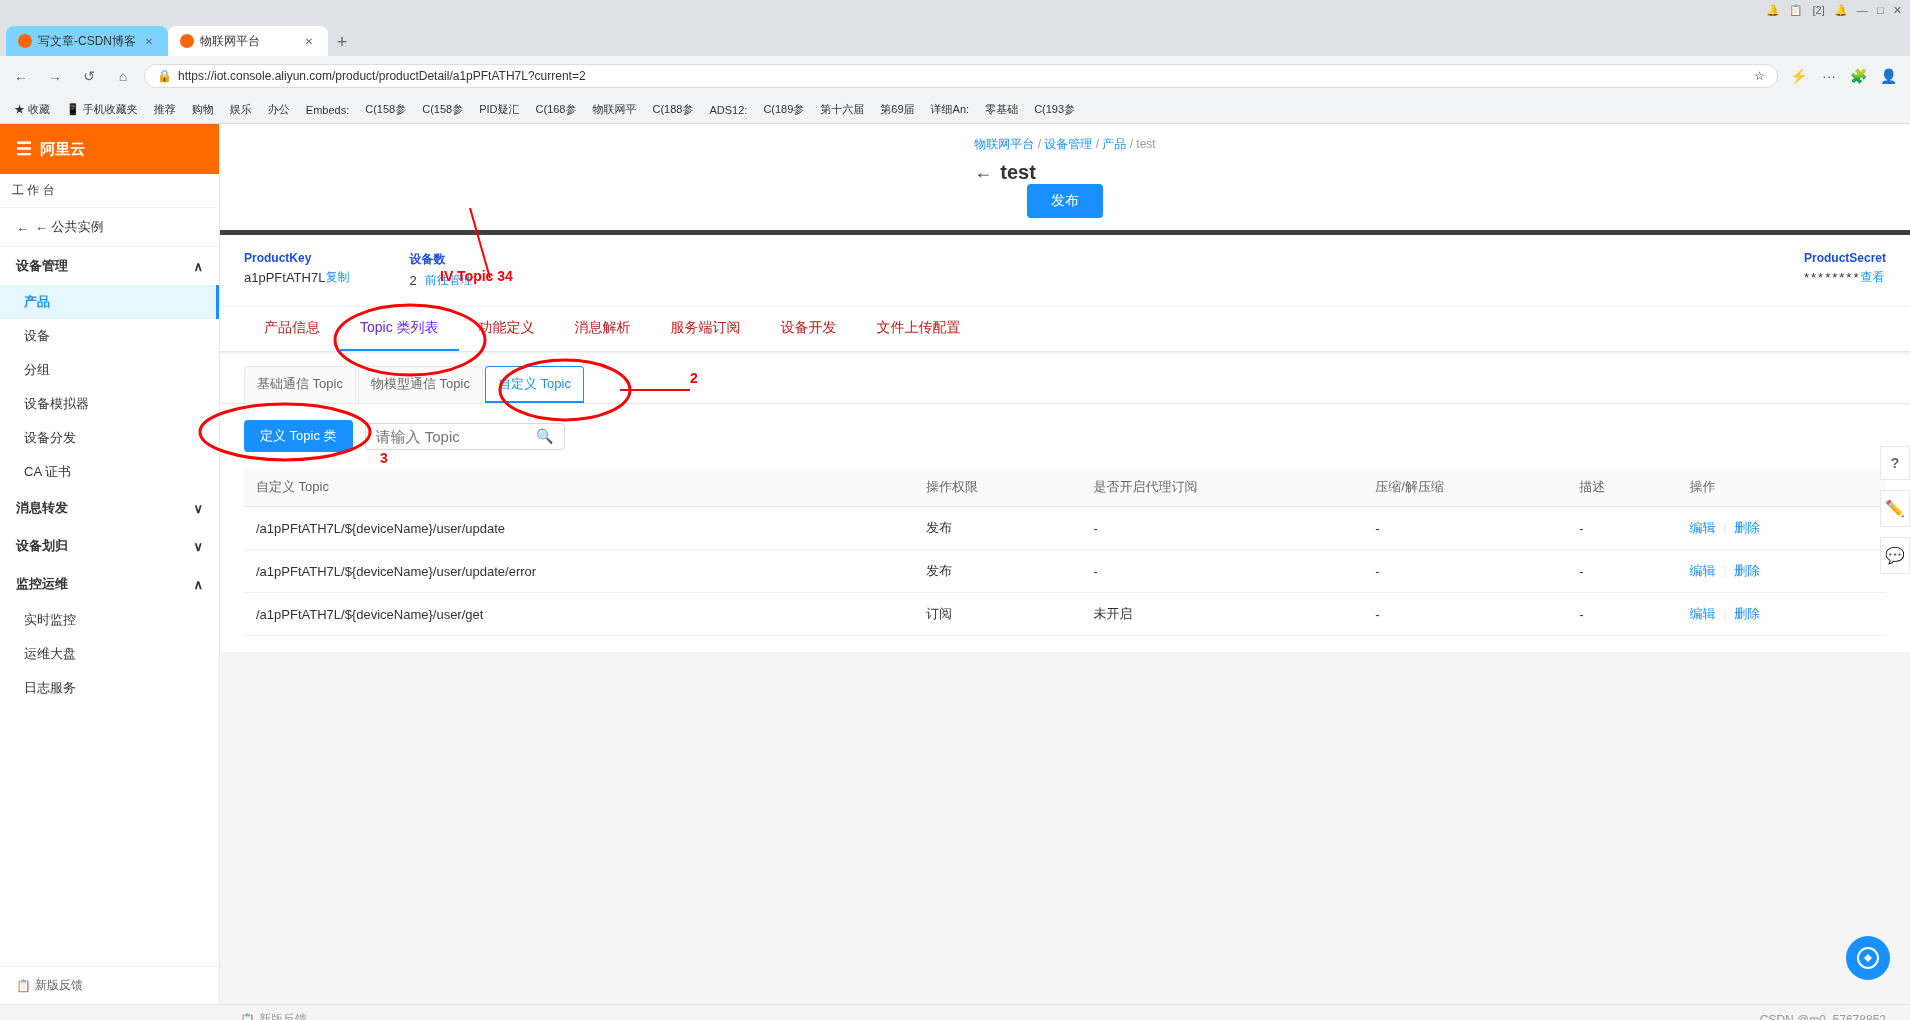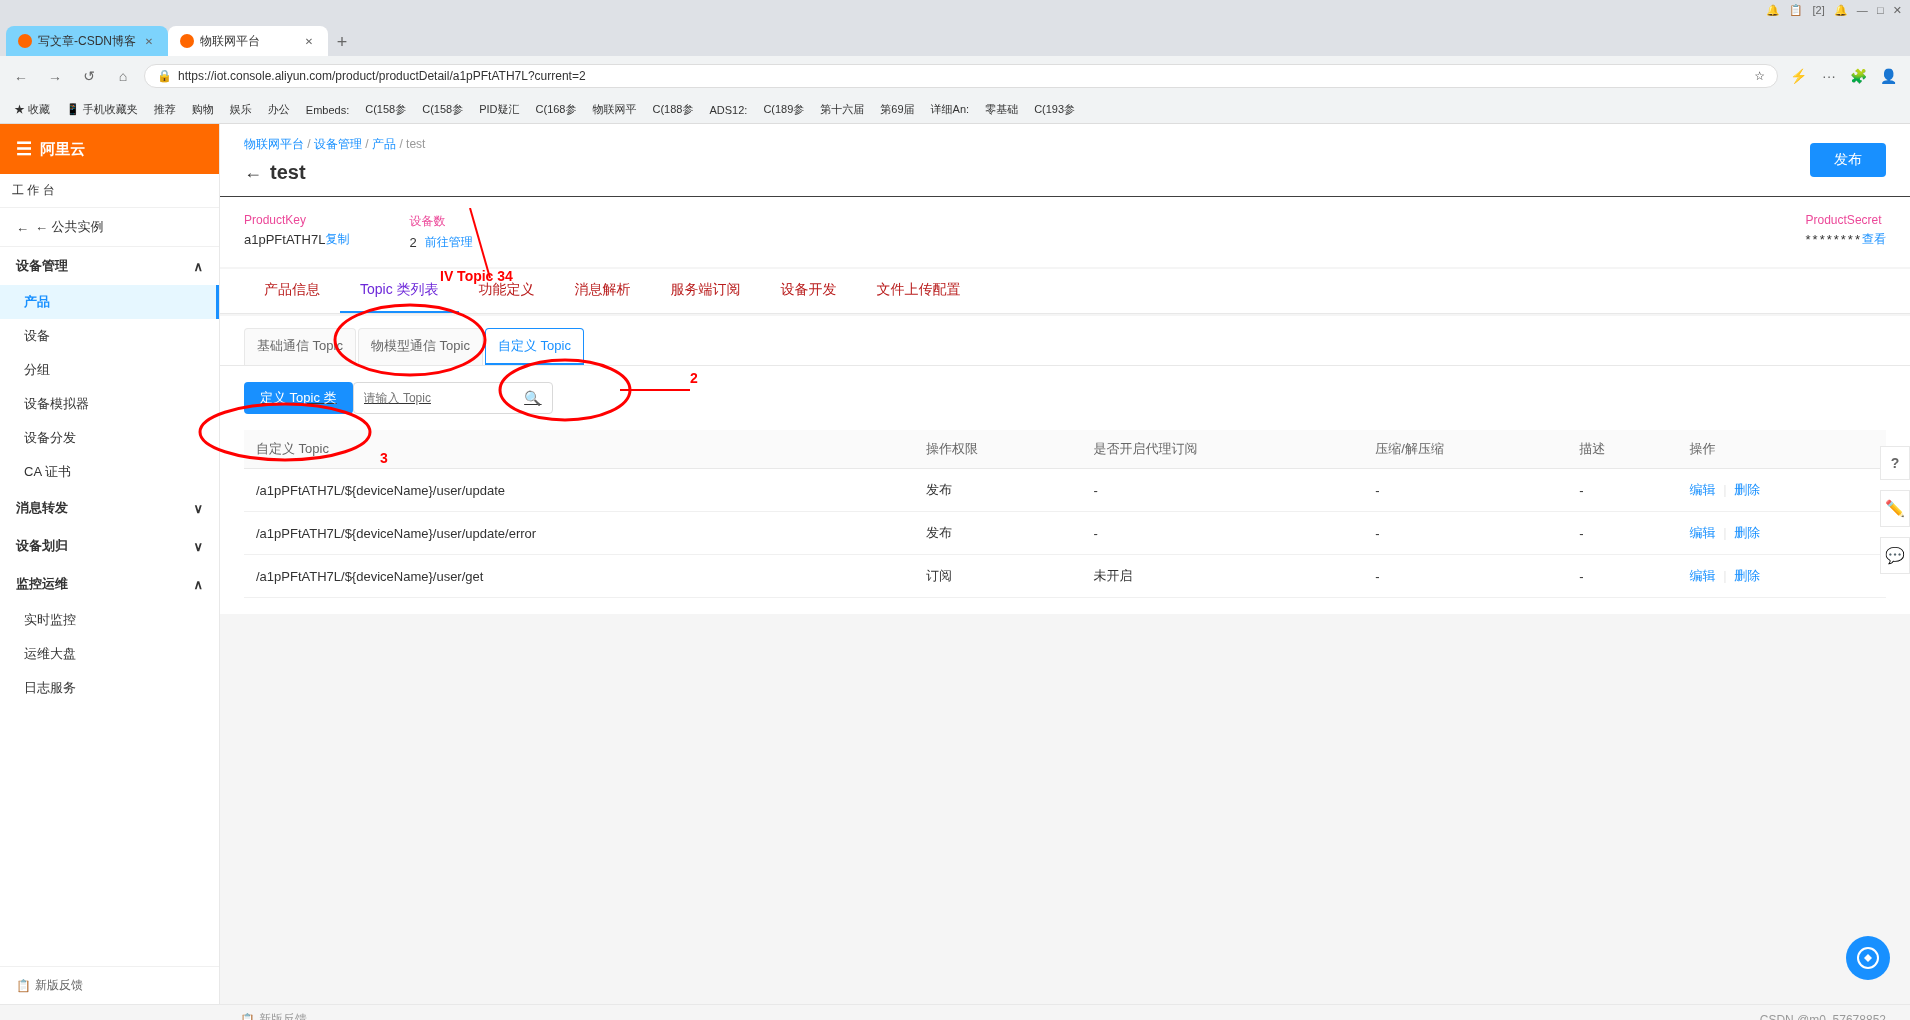--- a/index.html
+++ b/index.html
@@ -30,53 +30,53 @@
     .sidebar { width: 220px; background: #fff; border-right: 1px solid #e8e8e8; display: flex; flex-direction: column; overflow-y: auto; }
     .sidebar-header { display: flex; align-items: center; padding: 12px 16px; background: #ff6a00; color: #fff; gap: 8px; font-size: 14px; font-weight: bold; }
     .sidebar-back { display: flex; align-items: center; padding: 10px 16px; border-bottom: 1px solid #f0f0f0; cursor: pointer; color: #333; gap: 6px; font-size: 13px; }
     .sidebar-section { padding: 0; }
     .sidebar-section-header { display: flex; align-items: center; justify-content: space-between; padding: 10px 16px; color: #333; font-size: 13px; font-weight: bold; cursor: pointer; }
     .sidebar-item { display: flex; align-items: center; padding: 8px 16px 8px 24px; cursor: pointer; color: #333; font-size: 13px; }
     .sidebar-item.active { background: #e6f7ff; color: #1890ff; font-weight: bold; border-right: 3px solid #1890ff; }
     
     
     .main-content { flex: 1; overflow-y: auto; background: #f5f5f5; }
-    .page-header { background: #fff; padding: 12px 24px; border-bottom: 1px solid #404040; display: flex; align-items: center; justify-content: space-between; }
+    .page-header { background: #fff; padding: 12px 24px; border-bottom: 5px solid #404040; display: flex; align-items: center; justify-content: space-between; flex-direction: column; }
     .breadcrumb { font-size: 12px; color: #999; margin-bottom: 8px; }
     .breadcrumb span { color: #999; }
     .breadcrumb a { color: #1890ff; cursor: pointer; }
     .page-title { display: flex; align-items: center; gap: 8px; font-size: 20px; font-weight: bold; color: #333; }
     .publish-btn { background: #1890ff; color: #fff; border: none; padding: 8px 24px; border-radius: 4px; font-size: 14px; cursor: pointer; }
     
     .product-info { background: #fff; padding: 16px 24px; display: flex; gap: 60px; align-items: flex-start; }
     .info-item { display: flex; flex-direction: column; gap: 4px; }
-    .info-label { font-size: 12px; color: #ec4899; }
+    .info-label { font-size: 12px; color: #1d4ed8; font-weight: bold; }
     .info-value { font-size: 13px; color: #333; display: flex; align-items: center; gap: 0; }
     .info-link { color: #1890ff; cursor: pointer; font-size: 12px; }
     .info-masked { letter-spacing: 2px; color: #333; }
     .device-count { display: flex; align-items: center; gap: 8px; }
     
     
     .tabs-container { background: #fff; border-bottom: 1px solid #e8e8e8; padding: 0 24px; margin-top: 2px; }
     .tabs { display: flex; gap: 0; }
     .tab { padding: 12px 20px; cursor: pointer; font-size: 14px; color: #b91c1c; border-bottom: 2px solid transparent; white-space: nowrap; }
     .tab.active { color: #1890ff; border-bottom: 2px solid #1890ff; font-weight: 500; }
     
     
     .sub-tabs-container { background: #fff; padding: 12px 24px 0; margin-top: 2px; border-bottom: 1px solid #e8e8e8; }
     .sub-tabs { display: flex; gap: 0; }
     .sub-tab { padding: 8px 12px; cursor: pointer; font-size: 13px; color: #666; border: 1px solid #e8e8e8; border-bottom: none; margin-right: 2px; border-radius: 4px 4px 0 0; background: #fafafa; }
     .sub-tab.active { color: #1890ff; background: #fff; border-bottom: 2px solid #fff; font-weight: 500; border-color: #1890ff; }
     
     
     .topic-area { background: #fff; margin: 0; padding: 16px 24px; }
-    .topic-toolbar { display: flex; margin-bottom: 16px; text-decoration: underline; }
+    .topic-toolbar { display: flex; align-items: center; gap: 12px; margin-bottom: 16px; }
     .define-btn { background: #1890ff; color: #fff; border: none; padding: 7px 16px; border-radius: 4px; font-size: 13px; cursor: pointer; white-space: nowrap; }
     .search-input { display: flex; align-items: center; border: 1px solid #d9d9d9; border-radius: 4px; padding: 4px 10px; gap: 8px; width: 200px; background: #fff; }
-    .search-input input { border: none; outline: none; font-size: 12px; color: #333; width: 100%; background: transparent; }
+    .search-input input { border: none; outline: none; font-size: 15px; color: #333; width: 100%; background: transparent; }
     .search-icon { color: #999; font-size: 14px; cursor: pointer; }
     
     .topic-table { width: 100%; border-collapse: collapse; }
     .topic-table th { padding: 10px 12px; text-align: left; font-size: 13px; color: #666; border-bottom: 1px solid #e8e8e8; background: #fafafa; font-weight: normal; }
     .topic-table td { padding: 12px; text-align: left; font-size: 13px; color: #333; border-bottom: 1px solid #f0f0f0; }
     .action-link { color: #1890ff; cursor: pointer; font-size: 13px; }
     .action-sep { color: #e8e8e8; margin: 0 4px; }
     
     
     .right-float { position: fixed; right: 0; top: 50%; transform: translateY(-50%); display: flex; flex-direction: column; gap: 0; z-index: 100; }

